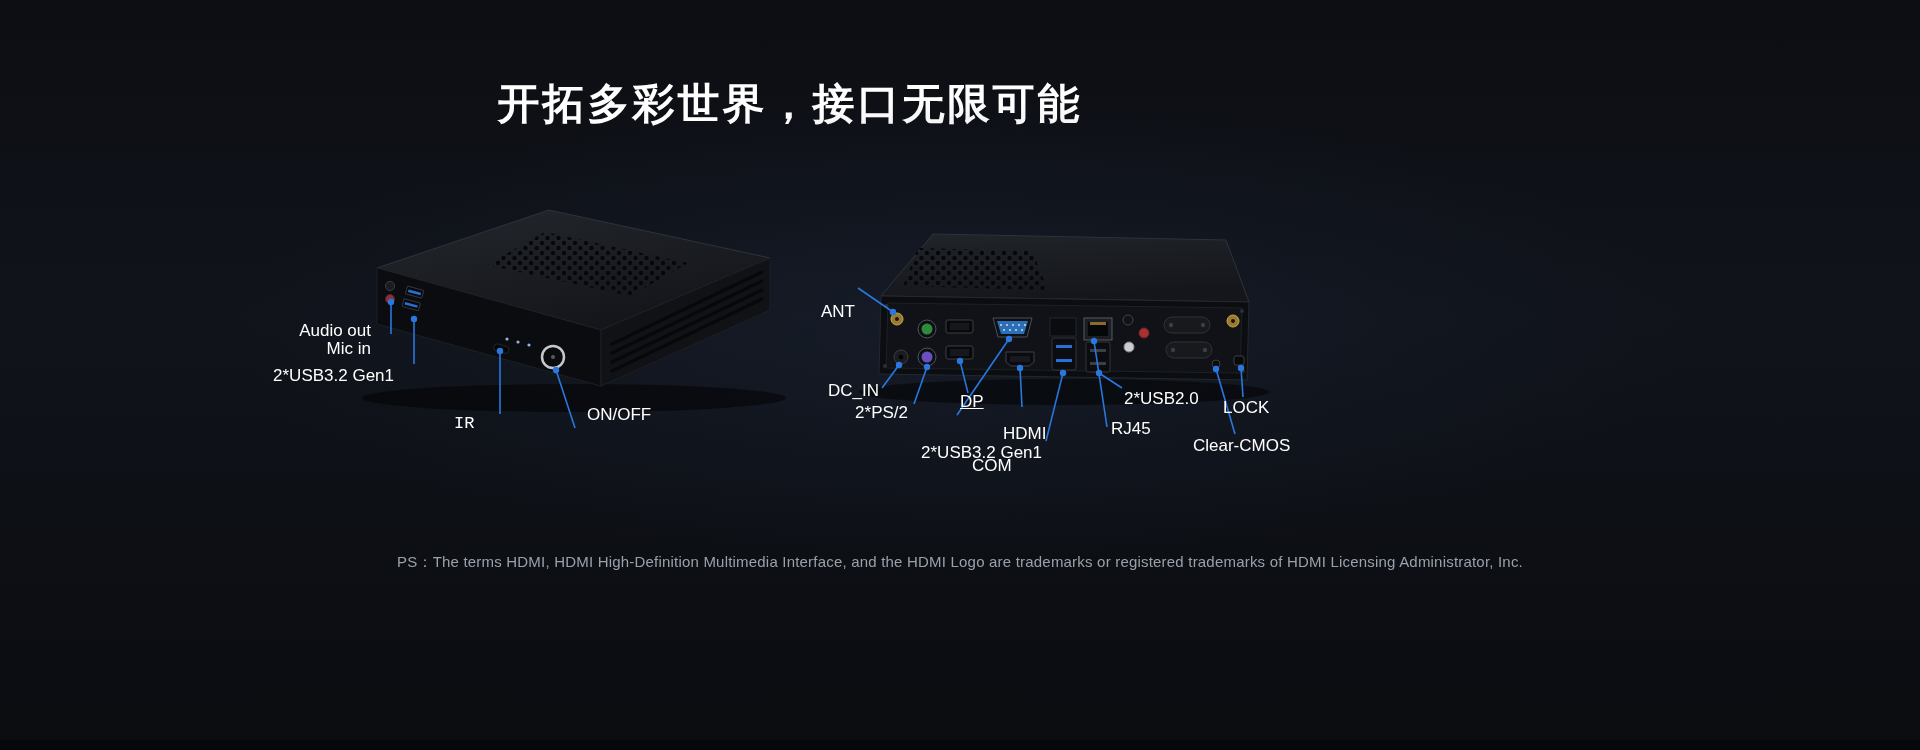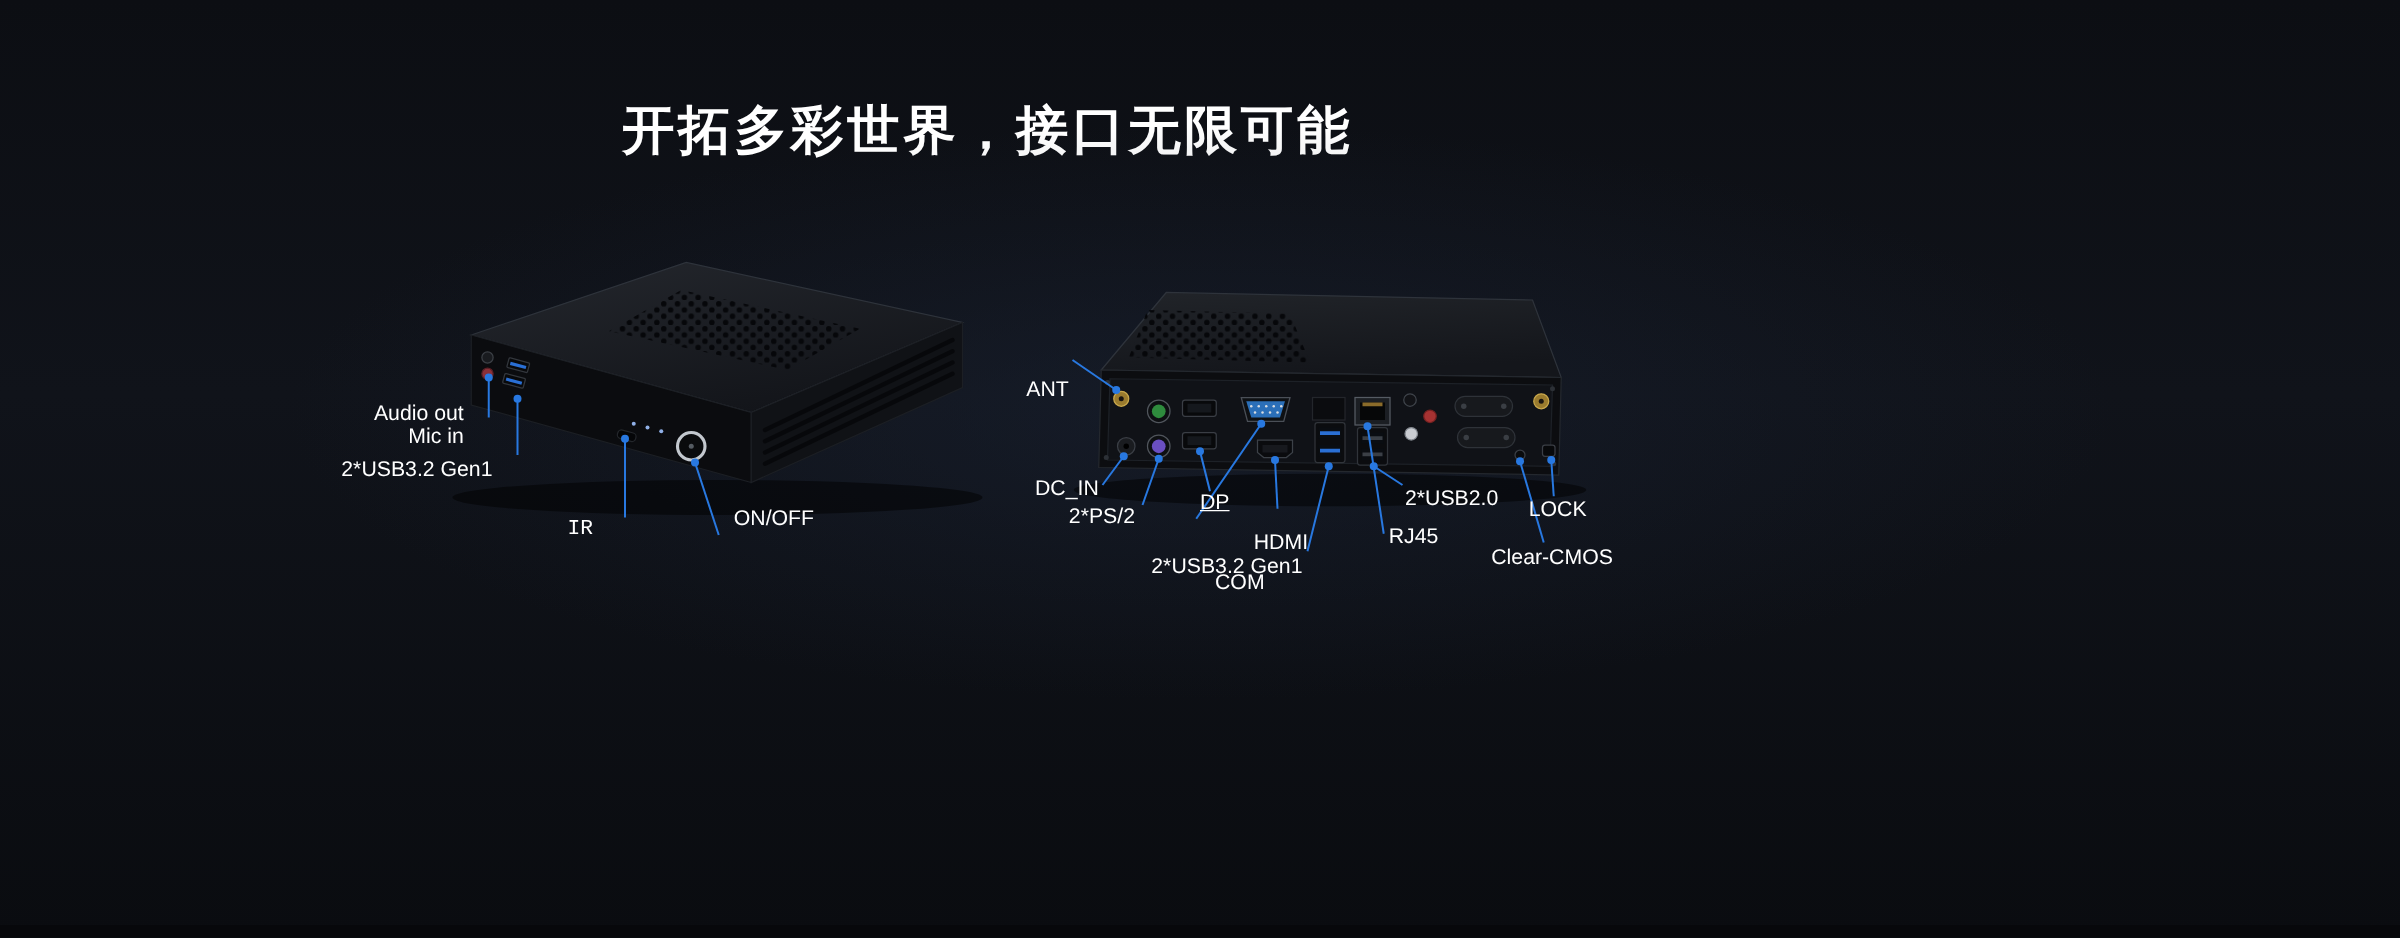--- a/index.html
+++ b/index.html
@@ -254,15 +254,16 @@
   <div class="lbl lbl-ps2">2*PS/2</div>
   <div class="lbl lbl-dp">DP</div>
   <div class="lbl lbl-com">COM</div>
   <div class="lbl lbl-hdmi">HDMI</div>
   <div class="lbl lbl-usb32-rear">2*USB3.2 Gen1</div>
   <div class="lbl lbl-usb20">2*USB2.0</div>
   <div class="lbl lbl-rj45">RJ45</div>
   <div class="lbl lbl-lock">LOCK</div>
   <div class="lbl lbl-clear-cmos">Clear-CMOS</div>
 
+  <p class="disclaimer">PS：The terms HDMI, HDMI High-Definition Multimedia Interface, and the HDMI Logo are trademarks or registered trademarks of HDMI Licensing Administrator, Inc.</p>
 
   <div class="bottom-strip"></div>
 </div>
 
 </body></html>

